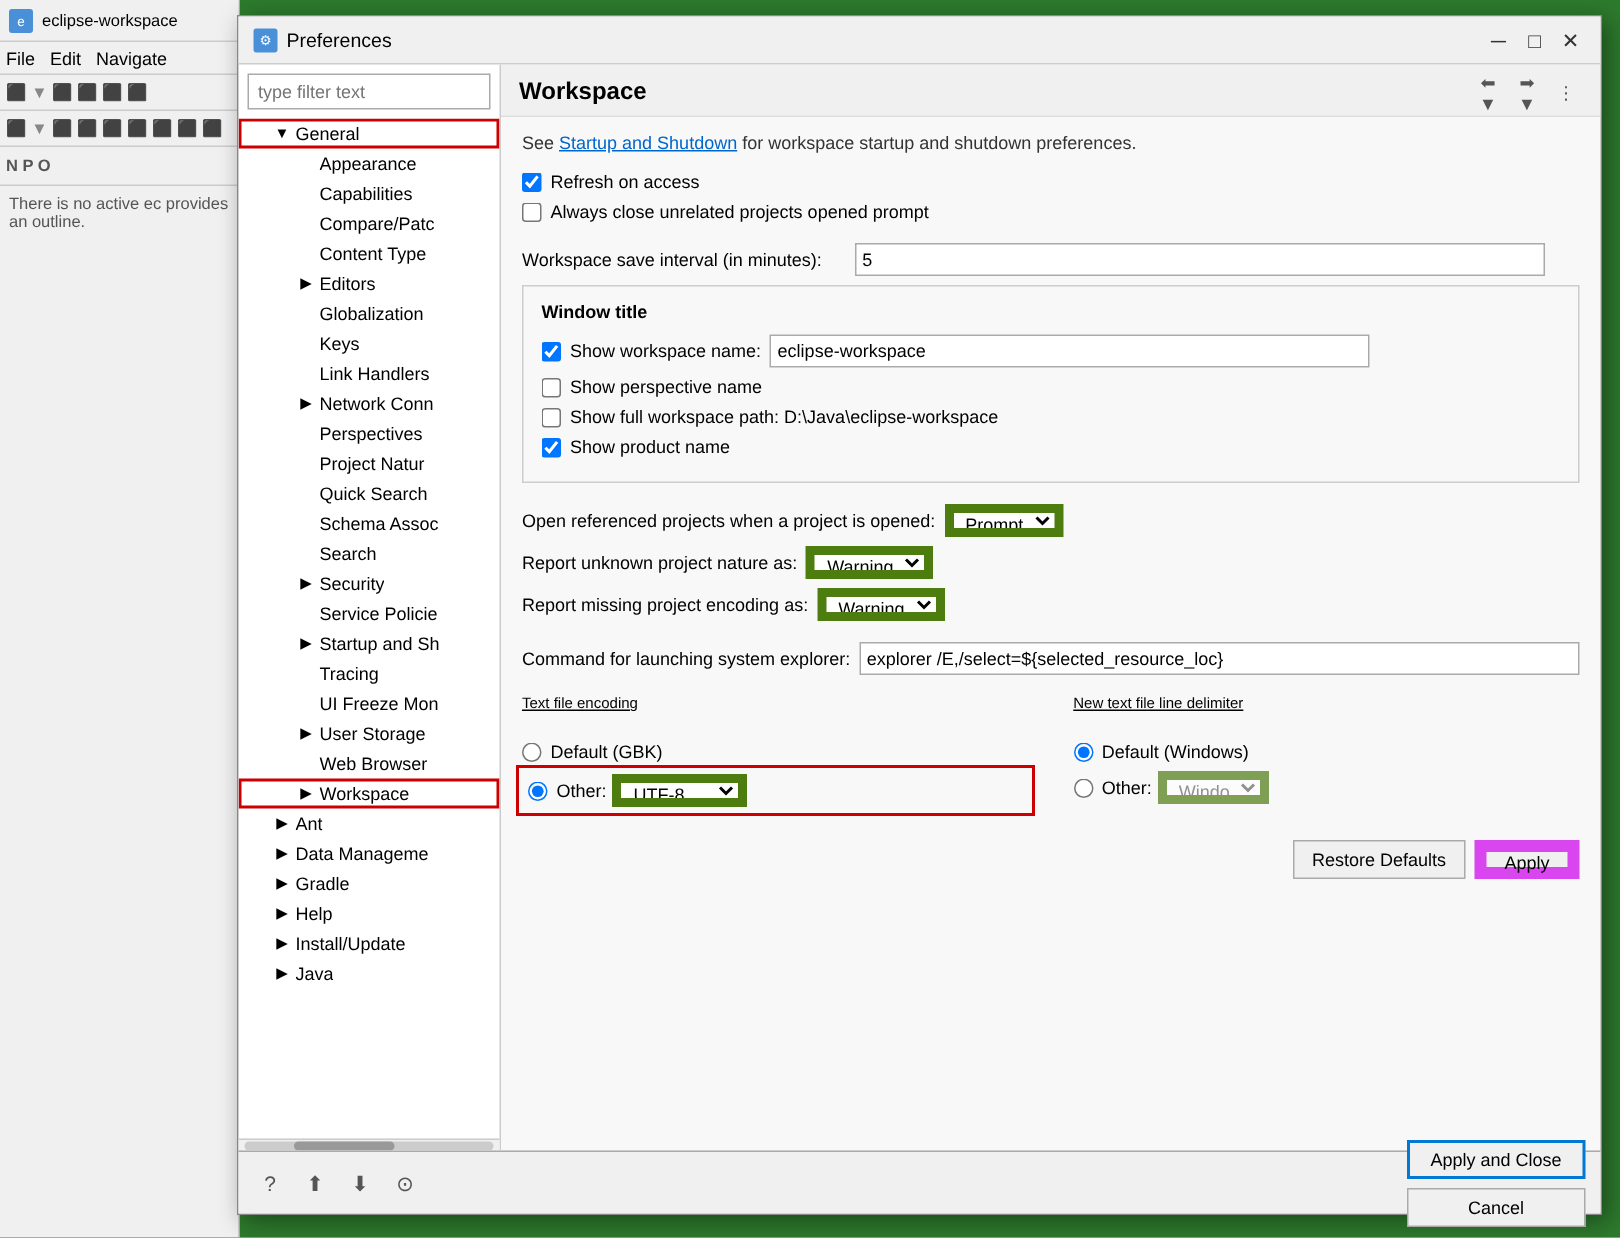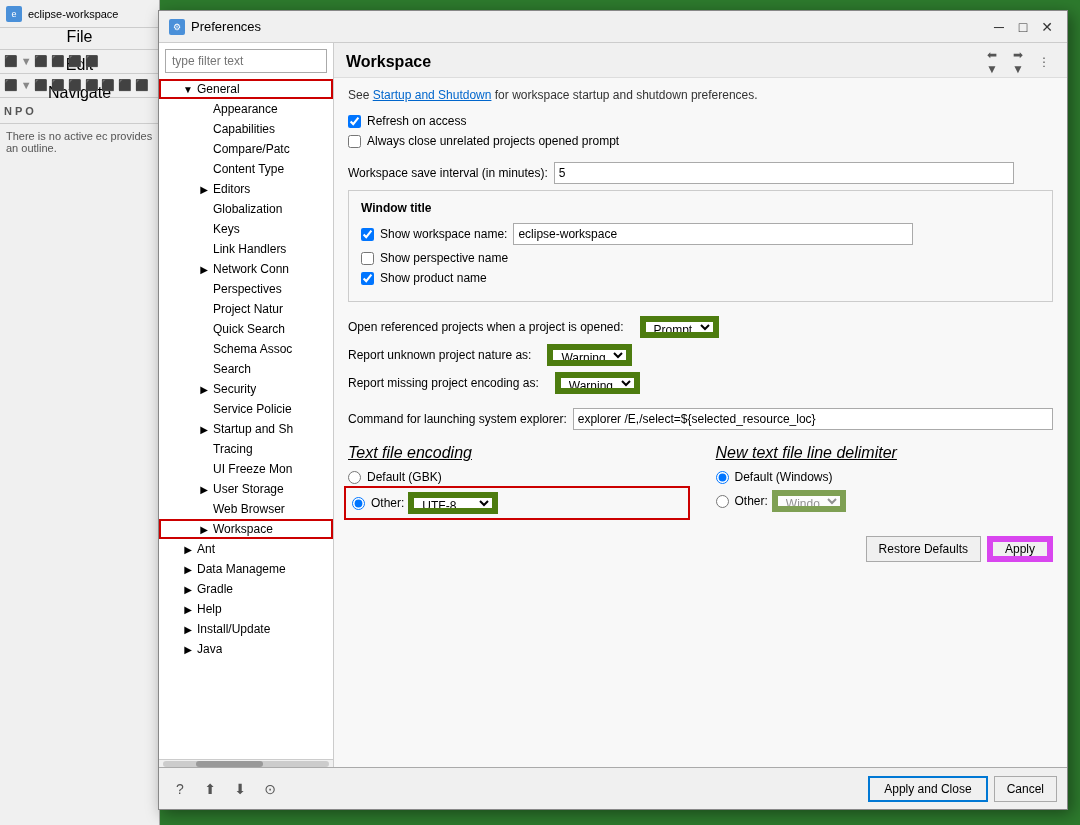--- a/index.html
+++ b/index.html
@@ -52,23 +52,22 @@
       font-size: 9px;
     }
 
     .eclipse-menu-bar {
       height: 22px;
       background: #f0f0f0;
       border-bottom: 1px solid #ccc;
       display: flex;
       align-items: center;
       padding: 0 4px;
-      font-size: 16px;
+      font-size: 12px;
       gap: 10px;
-      flex-direction: column;
     }
 
     .eclipse-toolbar {
       height: 24px;
       background: #f0f0f0;
       border-bottom: 1px solid #ccc;
       display: flex;
       align-items: center;
       padding: 0 4px;
       font-size: 11px;
@@ -312,21 +311,21 @@
 
     .checkbox-row input[type="checkbox"] {
       width: 13px;
       height: 13px;
       cursor: pointer;
     }
 
     .inline-input-row {
       display: flex;
       align-items: center;
-      gap: 6px;
+      gap: 22px;
       margin-bottom: 6px;
       font-size: 12px;
     }
 
     .text-input {
       height: 22px;
       border: 1px solid #aaa;
       padding: 2px 4px;
       font-size: 12px;
       background: #fff;
@@ -349,21 +348,21 @@
       font-size: 12px;
       font-weight: bold;
       margin-bottom: 8px;
       color: #000;
     }
 
     
     .dropdown-row {
       display: flex;
       align-items: center;
-      gap: 16px;
+      gap: 6px;
       margin-bottom: 6px;
       font-size: 12px;
     }
 
     .dropdown-label {
       white-space: nowrap;
     }
 
     select.combo {
       height: 22px;
@@ -388,25 +387,24 @@
       display: flex;
       gap: 30px;
       margin-bottom: 14px;
     }
 
     .encoding-group {
       flex: 1;
     }
 
     .encoding-title {
-      font-size: 16px;
+      font-size: 10px;
       font-weight: normal;
-      margin-bottom: 8px;
+      margin-bottom: 19px;
       text-decoration: underline;
-      font-style: italic;
     }
 
     .radio-row {
       display: flex;
       align-items: center;
       gap: 6px;
       margin-bottom: 6px;
       font-size: 12px;
     }
 
@@ -444,21 +442,21 @@
       padding: 0 12px;
       border: 1px solid #aaa;
       background: #f0f0f0;
       font-size: 12px;
       cursor: pointer;
       white-space: nowrap;
     }
 
     .btn-primary {
       background: #f0f0f0;
-      border: 6px solid #d946ef;
+      border: 8px solid #d946ef;
     }
 
     
     .dialog-bottom {
       height: 42px;
       border-top: 1px solid #aaa;
       background: #f0f0f0;
       display: flex;
       align-items: center;
       justify-content: space-between;
@@ -480,20 +478,21 @@
       display: flex;
       align-items: center;
       justify-content: center;
       font-size: 14px;
       color: #555;
     }
 
     .bottom-buttons {
       display: flex;
       gap: 6px;
+      flex-direction: column;
     }
 
     .btn-apply-close {
       height: 26px;
       padding: 0 14px;
       border: 2px solid #0078d4;
       background: #f0f0f0;
       font-size: 12px;
       cursor: pointer;
     }
@@ -759,20 +758,24 @@
           <div class="checkbox-row">
             <input type="checkbox" checked="" style="">
             <label>Show workspace name:</label>
             <input type="text" class="text-input" style="flex: 1 1 0%; max-width: 400px;" value="eclipse-workspace">
           </div>
           <div class="checkbox-row">
             <input type="checkbox" style="">
             <label>Show perspective name</label>
           </div>
           <div class="checkbox-row">
+            <input type="checkbox" style="">
+            <label>Show full workspace path: D:\Java\eclipse-workspace</label>
+          </div>
+          <div class="checkbox-row">
             <input type="checkbox" checked="" style="">
             <label>Show product name</label>
           </div>
         </div>
 
         <div class="form-section">
           <div class="dropdown-row">
             <span class="dropdown-label">Open referenced projects when a project is opened:</span>
             <select class="combo">
               <option>Prompt</option>

